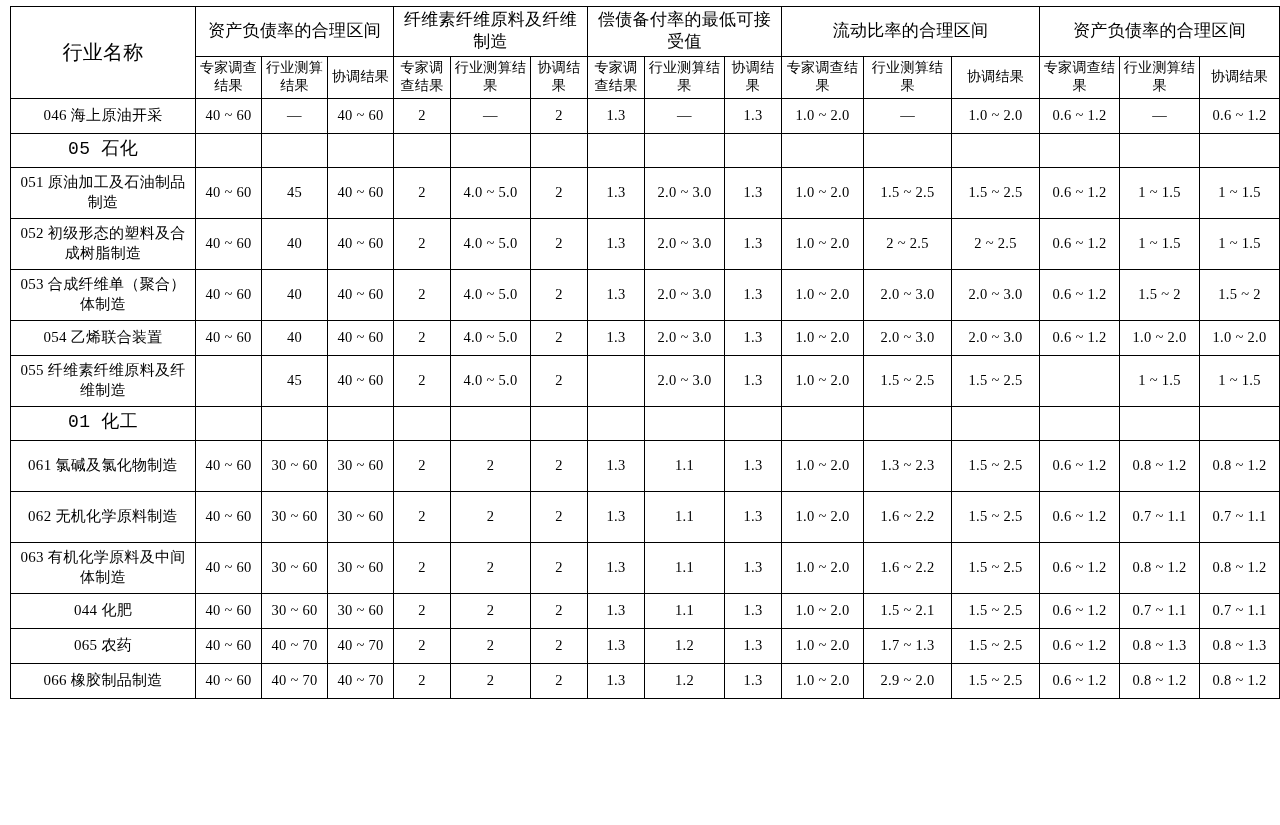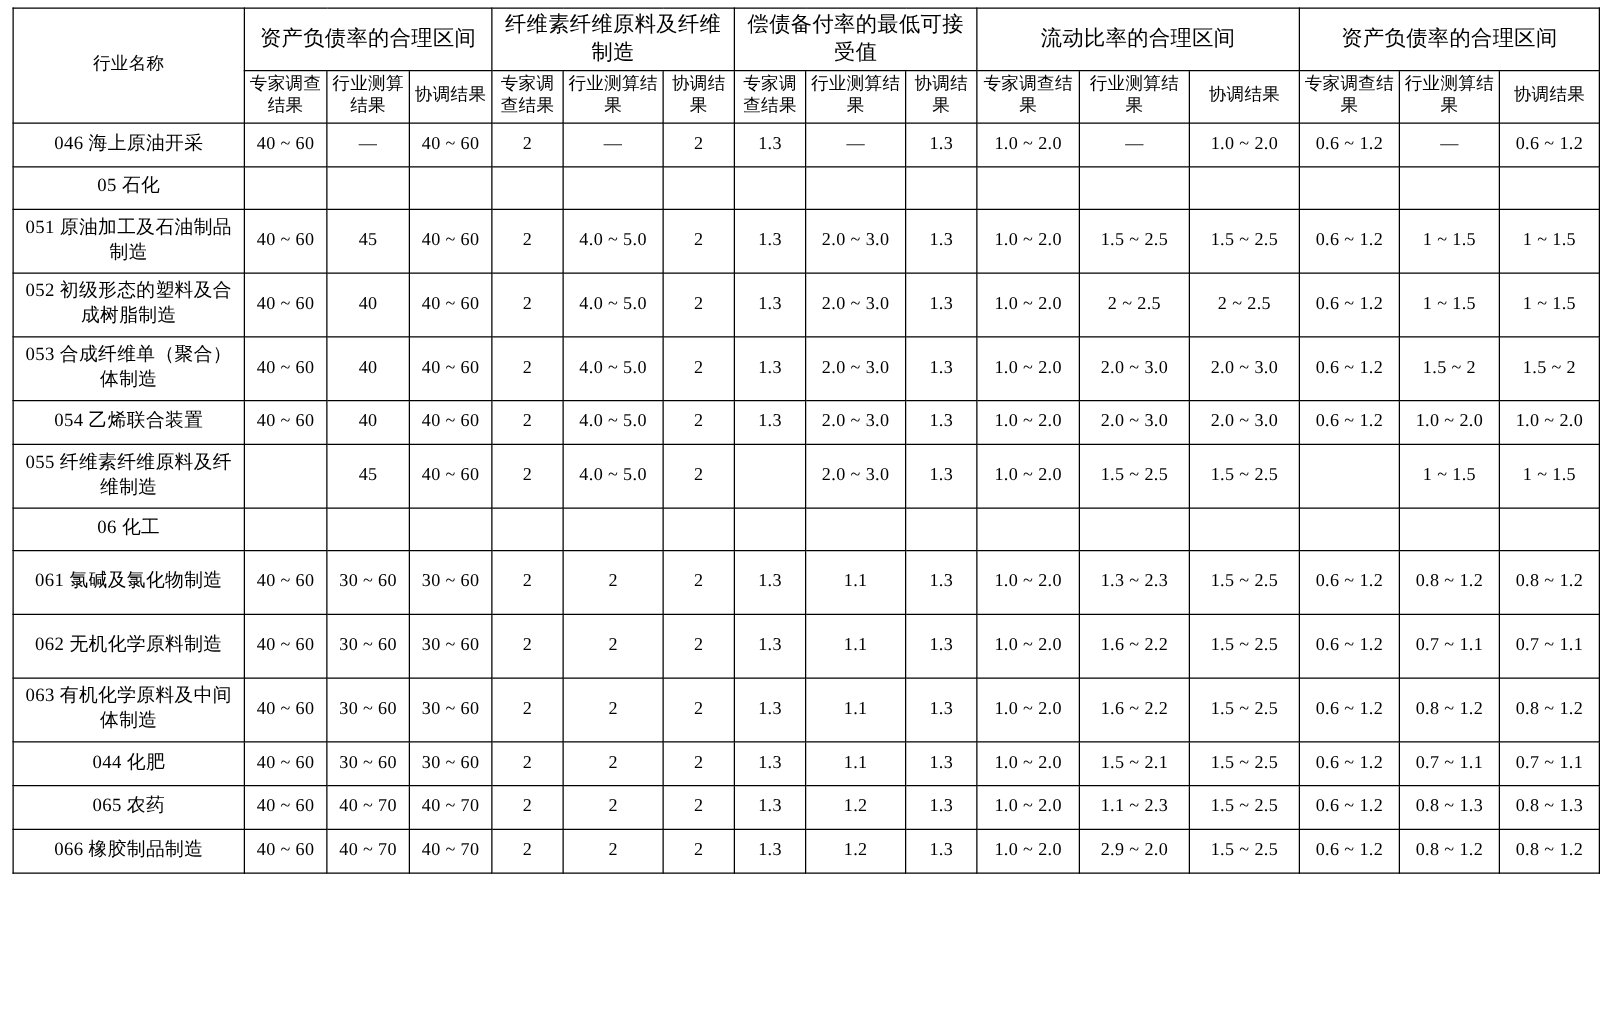--- a/index.html
+++ b/index.html
@@ -43,38 +43,39 @@
   th.grp {
     font-size: 17px;
     letter-spacing: 0.6px;
   }
   th.sub {
     font-size: 14px;
     line-height: 1.28;
     letter-spacing: 0.5px;
   }
   th.namehdr {
-    font-size: 14px;
+    font-size: 20px;
     letter-spacing: 1px;
   }
   td.name {
     text-align: left;
     padding-left: 9px;
     padding-right: 4px;
     font-size: 15px;
     letter-spacing: 0.4px;
     line-height: 1.45;
     margin-left: 16px;
   }
   td.section {
     text-align: left;
     padding-left: 9px;
-    font-size: 15px;
+    font-size: 18px;
     font-weight: bold;
     letter-spacing: 0.8px;
+    font-family: Liberation Mono, monospace;
   }
   td.val {
     font-size: 14.5px;
     letter-spacing: 0.2px;
     white-space: nowrap;
   }
   tr.r-tall td { height: 46px; }
   tr.r-short td { height: 30px; }
   tr.r-sec td { height: 29px; }
 </style>
@@ -249,21 +250,21 @@
           <td class="val">2.0 ~ 3.0</td>
           <td class="val">1.3</td>
           <td class="val">1.0 ~ 2.0</td>
           <td class="val">1.5 ~ 2.5</td>
           <td class="val">1.5 ~ 2.5</td>
           <td class="val"></td>
           <td class="val">1 ~ 1.5</td>
           <td class="val">1 ~ 1.5</td>
         </tr>
         <tr class="r-sec">
-          <td class="section">06 化工</td>
+          <td class="section">01 化工</td>
           <td class="val"></td>
           <td class="val"></td>
           <td class="val"></td>
           <td class="val"></td>
           <td class="val"></td>
           <td class="val"></td>
           <td class="val"></td>
           <td class="val"></td>
           <td class="val"></td>
           <td class="val"></td>
@@ -350,21 +351,21 @@
           <td class="val">40 ~ 60</td>
           <td class="val">40 ~ 70</td>
           <td class="val">40 ~ 70</td>
           <td class="val">2</td>
           <td class="val">2</td>
           <td class="val">2</td>
           <td class="val">1.3</td>
           <td class="val">1.2</td>
           <td class="val">1.3</td>
           <td class="val">1.0 ~ 2.0</td>
-          <td class="val">1.1 ~ 2.3</td>
+          <td class="val">1.7 ~ 1.3</td>
           <td class="val">1.5 ~ 2.5</td>
           <td class="val">0.6 ~ 1.2</td>
           <td class="val">0.8 ~ 1.3</td>
           <td class="val">0.8 ~ 1.3</td>
         </tr>
         <tr class="r-short">
           <td class="name">066 橡胶制品制造</td>
           <td class="val">40 ~ 60</td>
           <td class="val">40 ~ 70</td>
           <td class="val">40 ~ 70</td>

